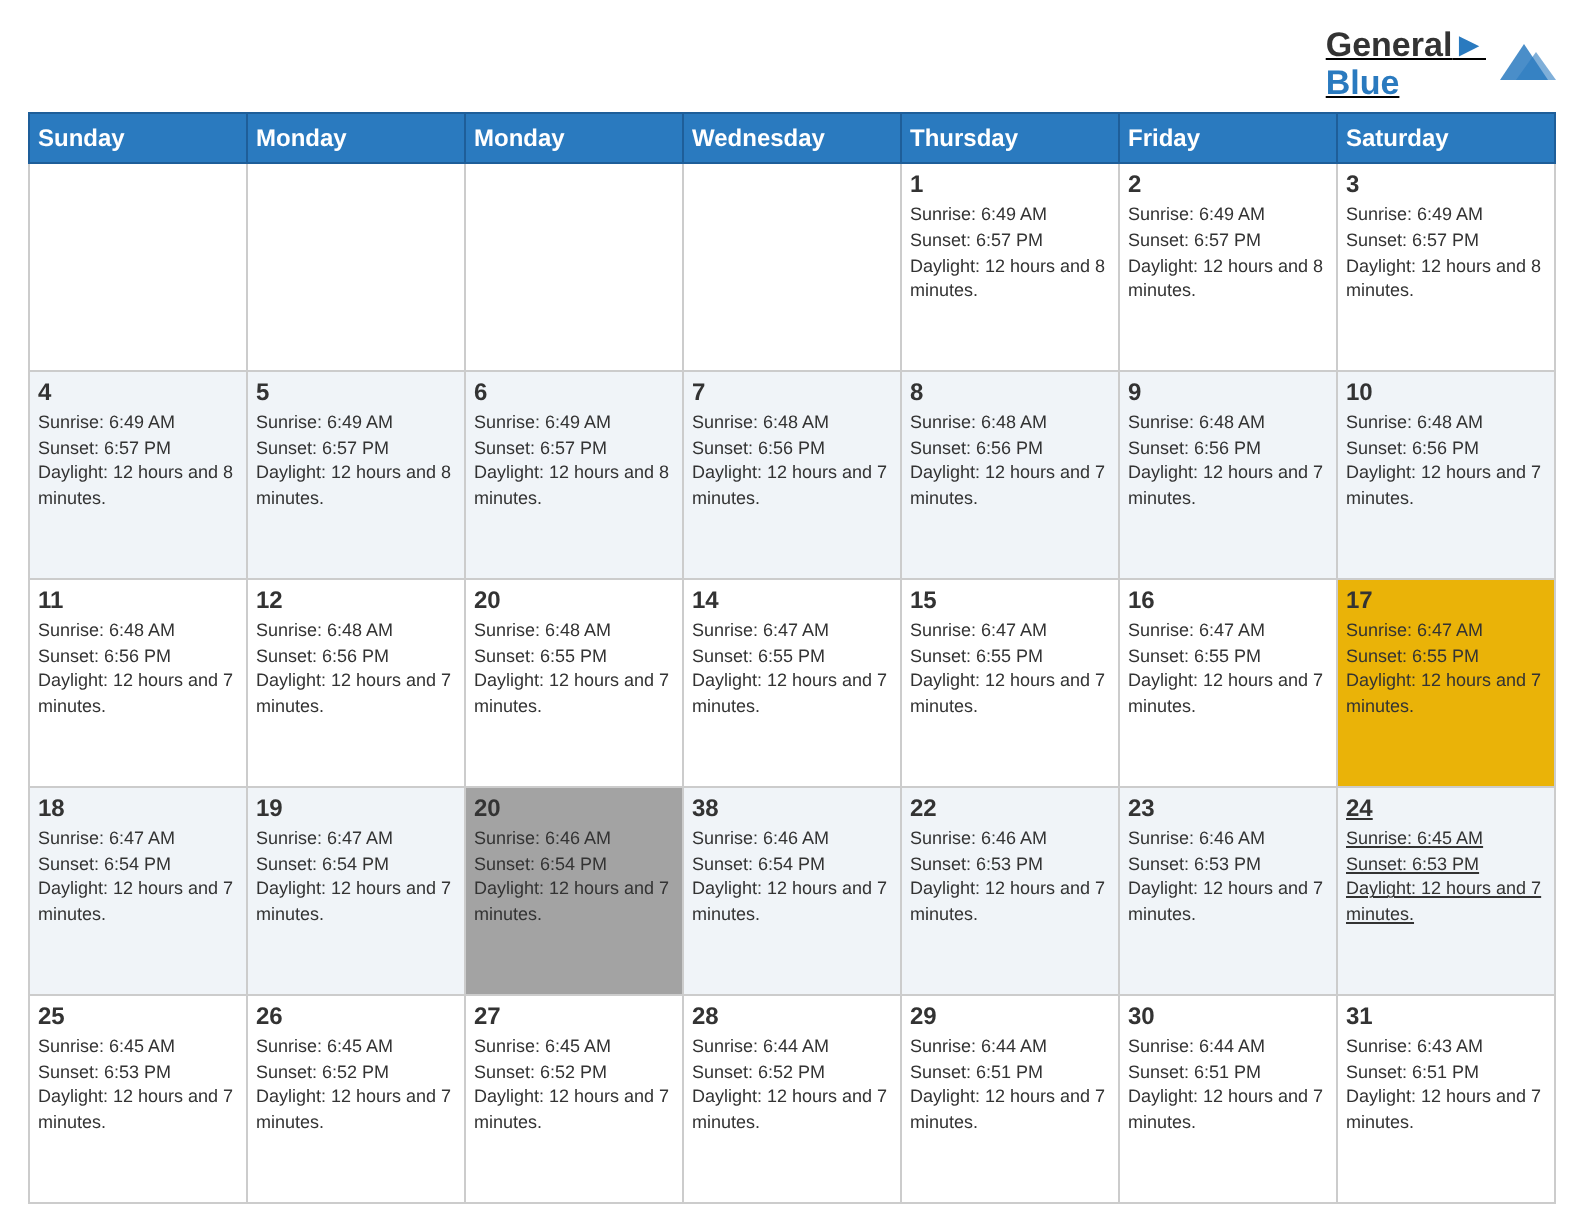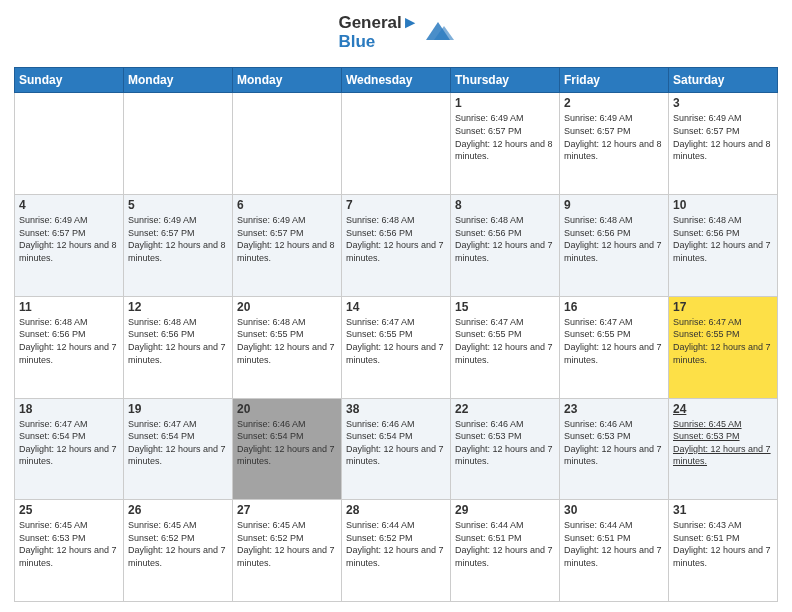--- a/index.html
+++ b/index.html
@@ -12,23 +12,24 @@
     }
     .page {
       width: 792px;
       height: 612px;
       padding: 10px 14px 10px 14px;
       display: flex;
       flex-direction: column;
     }
     .header {
       display: flex;
-      justify-content: center;
+      justify-content: flex-end;
       align-items: flex-start;
-      margin-bottom: 16px;
+      margin-bottom: 5px;
+      text-decoration: underline;
     }
     .logo {
       display: flex;
       align-items: center;
       margin-top: 4px;
     }
     .title-block {
       text-align: right;
     }
     .month-title {
@@ -193,21 +194,21 @@
             <div class="cell-text">Sunrise: 6:47 AM<br>Sunset: 6:55 PM<br>Daylight: 12 hours and 7 minutes.</div>
           </td>
           <td style="background: rgb(255, 255, 255);">
             <span class="day-num">15</span>
             <div class="cell-text">Sunrise: 6:47 AM<br>Sunset: 6:55 PM<br>Daylight: 12 hours and 7 minutes.</div>
           </td>
           <td style="background: rgb(255, 255, 255);">
             <span class="day-num">16</span>
             <div class="cell-text">Sunrise: 6:47 AM<br>Sunset: 6:55 PM<br>Daylight: 12 hours and 7 minutes.</div>
           </td>
-          <td style="background: #fde047;">
+          <td style="background: #eab308;">
             <span class="day-num">17</span>
             <div class="cell-text">Sunrise: 6:47 AM<br>Sunset: 6:55 PM<br>Daylight: 12 hours and 7 minutes.</div>
           </td>
         </tr>
         <tr>
           <td style="background: rgb(240, 244, 248);">
             <span class="day-num">18</span>
             <div class="cell-text">Sunrise: 6:47 AM<br>Sunset: 6:54 PM<br>Daylight: 12 hours and 7 minutes.</div>
           </td>
           <td style="background: rgb(240, 244, 248);">

